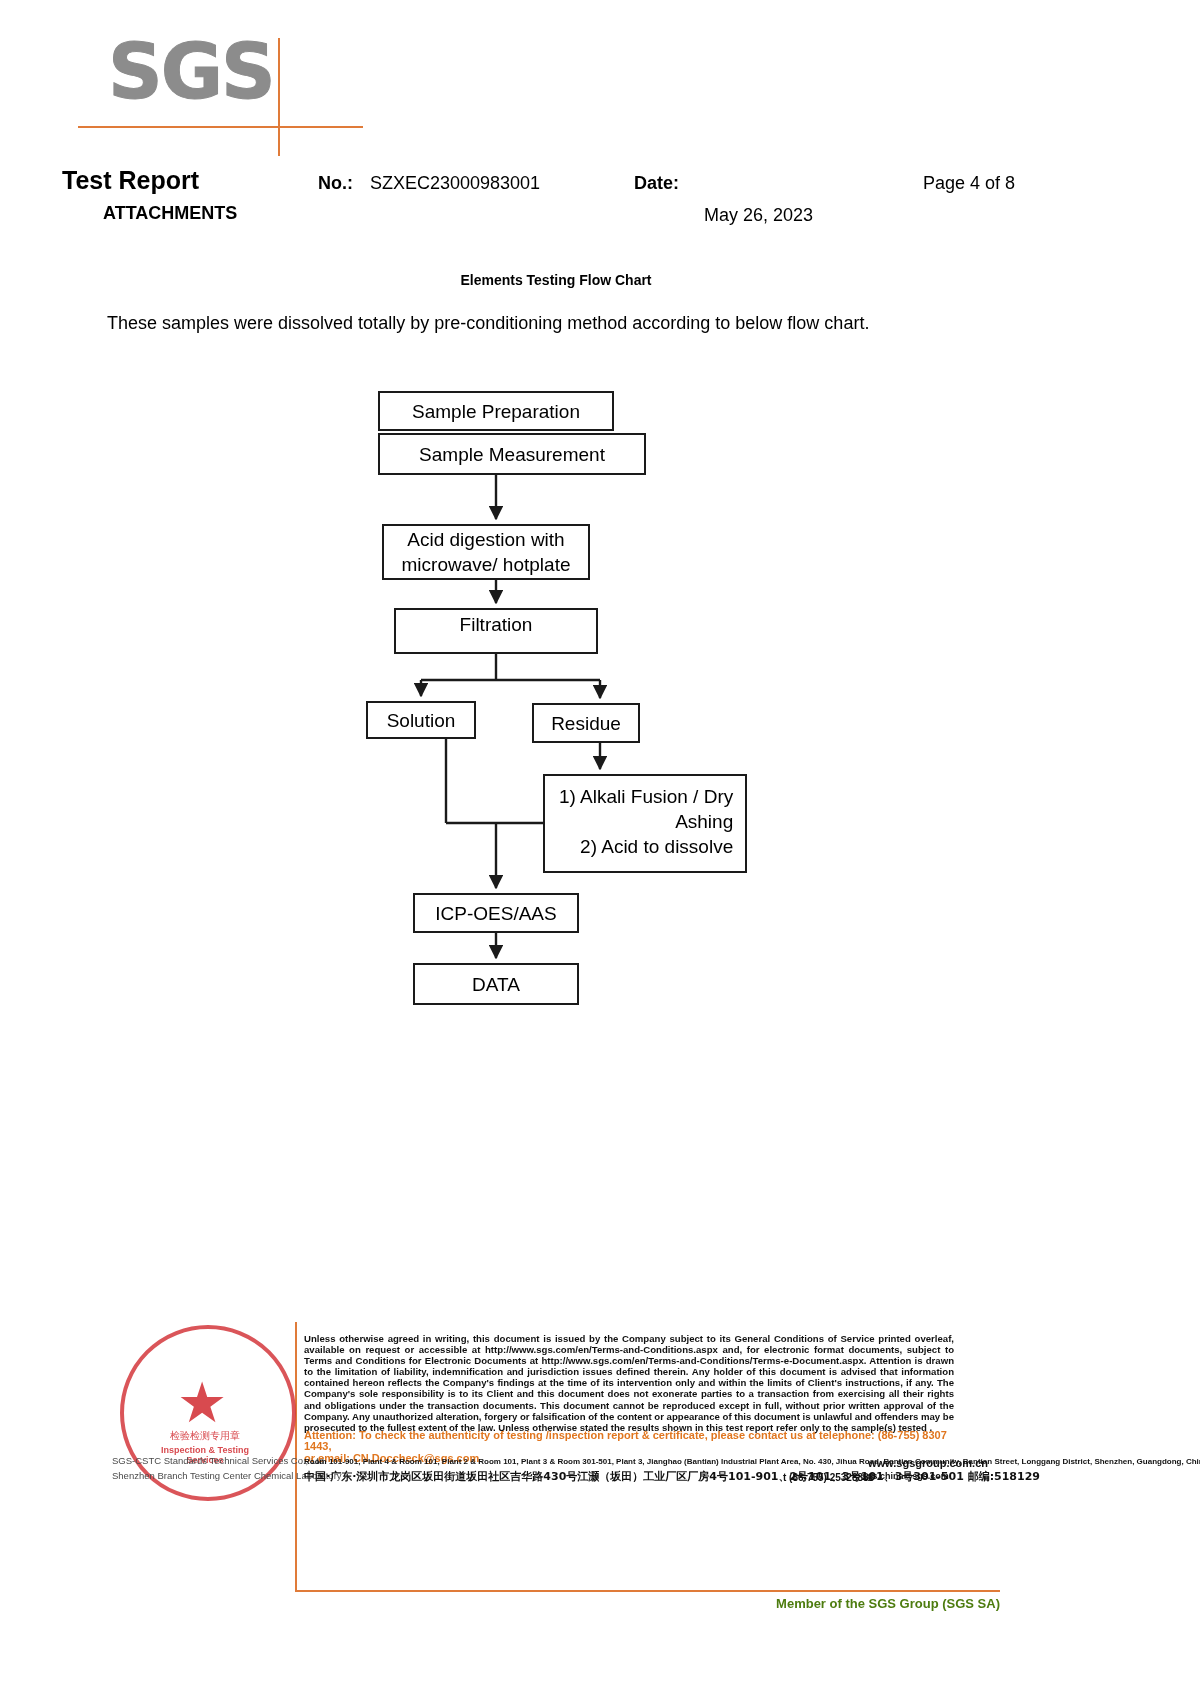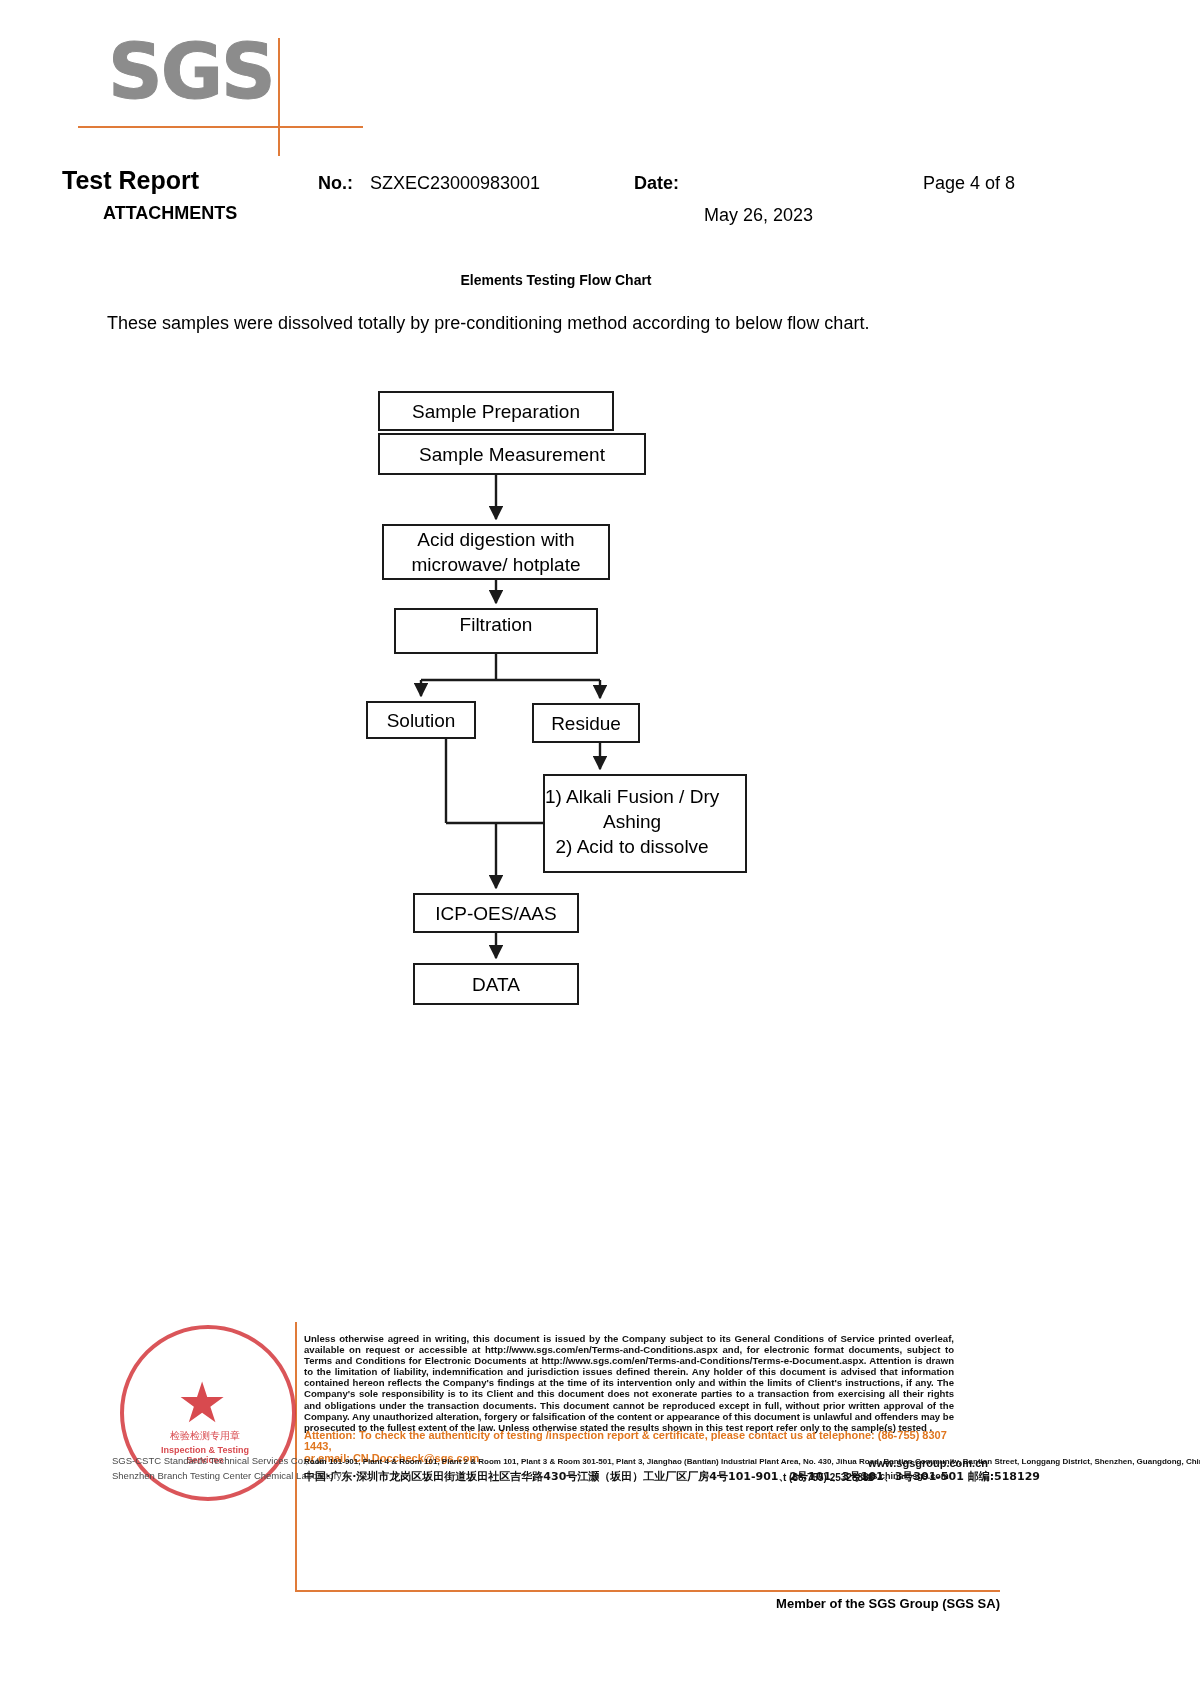--- a/index.html
+++ b/index.html
@@ -144,21 +144,22 @@
     display: flex;
     align-items: center;
     justify-content: center;
     font-size: 19px;
     line-height: 25px;
     text-align: center;
     pointer-events: auto;
   }
   .fbox.left-al {
     justify-content: flex-start;
-    text-align: center;
+    text-align: right;
+    padding-left: 14px;
   }
 
   
   .footer-rule-v {
     position: absolute;
     left: 295px;
     top: 1322px;
     width: 2px;
     height: 270px;
     background: #e07b39;
@@ -306,21 +307,21 @@
     color: #111111;
   }
   .member {
     position: absolute;
     left: 0;
     top: 1596px;
     width: 1000px;
     text-align: right;
     font-size: 13px;
     font-weight: bold;
-    color: #000000;
+    color: #4d7c0f;
   }
 </style>
 </head>
 <body>
 
 <div class="page">
 
   <div class="logo-wrap">
     <div class="logo-text">SGS</div>
     <div class="logo-hline"></div>
@@ -376,21 +377,21 @@
     </svg>
 
     <div class="fbox" style="left:378px;top:355px;width:236px;height:40px;margin-top:36px;">
       <span>Sample Preparation</span>
     </div>
 
     <div class="fbox" style="left:378px;top:433px;width:268px;height:42px;">
       <span>Sample Measurement</span>
     </div>
 
-    <div class="fbox" style="left:382px;top:524px;width:228px;height:56px;white-space:pre-line;">
+    <div class="fbox" style="left:382px;top:524px;width:208px;height:56px;white-space:pre-line;">
       <span style="white-space:pre-line;">Acid digestion with
 microwave/ hotplate</span>
     </div>
 
     <div class="fbox" style="left:394px;top:608px;width:204px;height:46px;align-items:flex-start;padding-top:2px;">
       <span>Filtration</span>
     </div>
 
     <div class="fbox" style="left:366px;top:701px;width:110px;height:38px;">
       <span>Solution</span>

